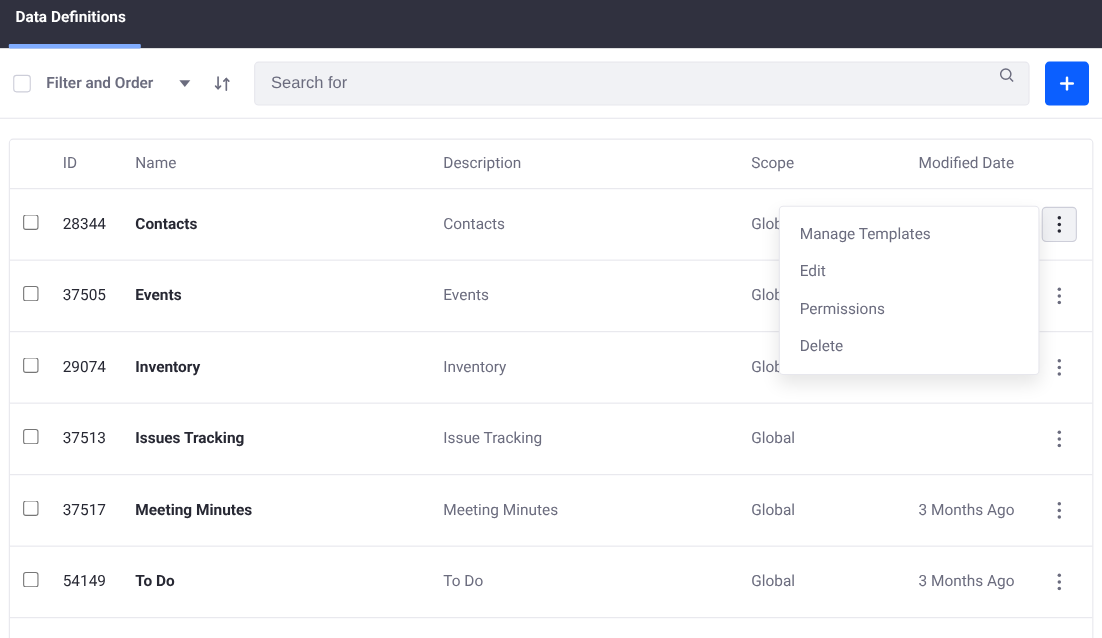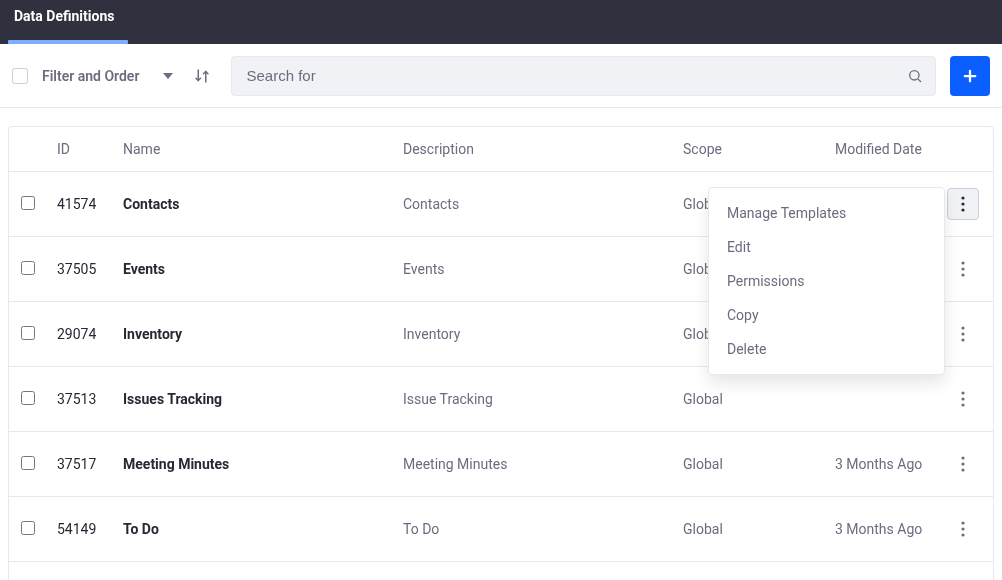--- a/index.html
+++ b/index.html
@@ -79,21 +79,20 @@
     color: #6b6c7e;
     cursor: pointer;
   }
   .search-wrap {
     flex: 1;
     height: 40px;
     background: #f1f2f5;
     border: 1px solid #e7e7ed;
     border-radius: 4px;
     display: flex;
-    align-items: center;
     padding: 3px 12px;
   }
   .search-input {
     flex: 1;
     border: none;
     background: transparent;
     outline: none;
     font-size: 15px;
     color: #272833;
   }
@@ -238,21 +237,21 @@
       <div class="col-id">ID</div>
       <div class="col-name">Name</div>
       <div class="col-desc">Description</div>
       <div class="col-scope">Scope</div>
       <div class="col-date">Modified Date</div>
       <div class="col-act"></div>
     </div>
 
     <div class="trow">
       <div class="col-chk"><input type="checkbox" class="chkbox-input" style=""></div>
-      <div class="col-id">41574</div>
+      <div class="col-id">28344</div>
       <div class="col-name name">Contacts</div>
       <div class="col-desc dim">Contacts</div>
       <div class="col-scope dim">Global</div>
       <div class="col-date dim"></div>
       <div class="col-act">
         <div class="actions-btn active">
           <svg width="4" height="16" viewBox="0 0 4 16" fill="currentColor">
             <circle cx="2" cy="2" r="1.6"></circle>
               <circle cx="2" cy="8" r="1.6"></circle>
               <circle cx="2" cy="14" r="1.6"></circle>
@@ -360,15 +359,14 @@
       </div>
     </div>
 
   </div>
 </div>
 
 <div class="dropdown">
   <div class="dropdown-item">Manage Templates</div>
   <div class="dropdown-item">Edit</div>
   <div class="dropdown-item">Permissions</div>
-  <div class="dropdown-item">Copy</div>
   <div class="dropdown-item">Delete</div>
 </div>
 
 </body></html>

